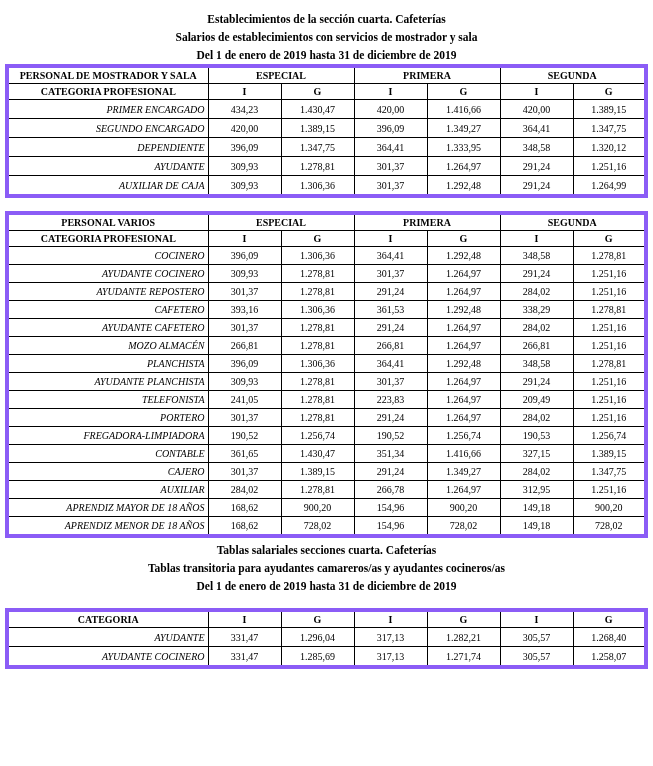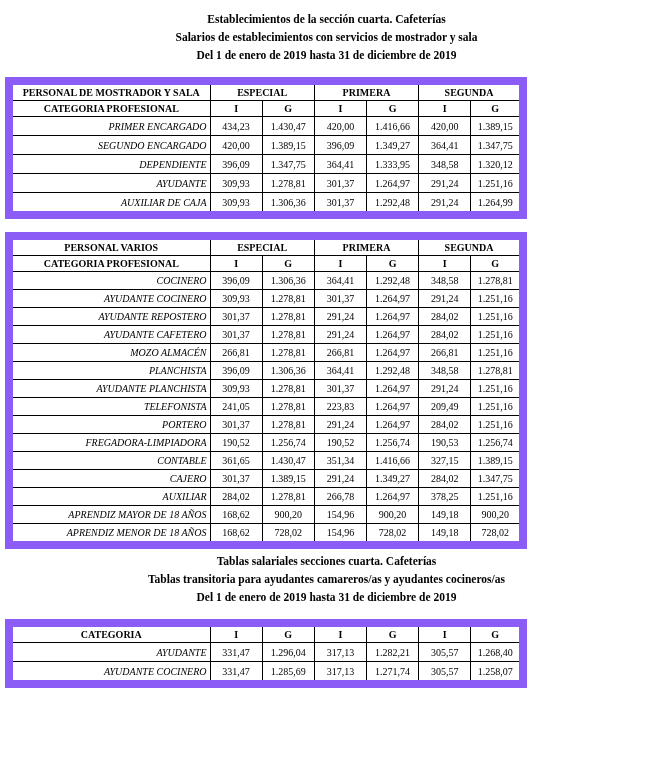--- a/index.html
+++ b/index.html
@@ -4,25 +4,25 @@
 <style>
   html, body { margin: 0; padding: 0; background: #ffffff; }
   body {
     width: 653px; height: 766px;
     font-family: "Liberation Serif", serif;
     color: #000; overflow: hidden;
   }
   .page { padding: 10px 5px 0 5px; box-sizing: border-box; }
   .titles { text-align: center; font-weight: bold; font-size: 11.5px; line-height: 18px; }
   .titles div { white-space: nowrap; }
-  .titles-top { margin-bottom: 13px; }
+  .titles-top { }
   .titles-mid { margin: 3px 0 13px 0; }
   table {
     border-collapse: collapse; table-layout: fixed;
-    width: 522px; border: 8px solid #8b5cf6;
+    width: 643px; border: 4px solid #8b5cf6;
   }
   th, td {
     border: 1px solid #000; font-size: 10px;
     padding: 0 3px; overflow: hidden; white-space: nowrap;
   }
   th { font-weight: bold; text-align: center; height: 15px; }
   td { height: 17px; }
   .t1 td, .t3 td { height: 18px; }
   td.lbl { text-align: right; font-style: italic; }
   td.num { text-align: center; }
@@ -165,20 +165,29 @@
         <tr>
           <td class="lbl">AYUDANTE REPOSTERO</td>
           <td class="num">301,37</td>
           <td class="num">1.278,81</td>
           <td class="num">291,24</td>
           <td class="num">1.264,97</td>
           <td class="num">284,02</td>
           <td class="num">1.251,16</td>
         </tr>
         <tr>
+          <td class="lbl">CAFETERO</td>
+          <td class="num">393,16</td>
+          <td class="num">1.306,36</td>
+          <td class="num">361,53</td>
+          <td class="num">1.292,48</td>
+          <td class="num">338,29</td>
+          <td class="num">1.278,81</td>
+        </tr>
+        <tr>
           <td class="lbl">AYUDANTE CAFETERO</td>
           <td class="num">301,37</td>
           <td class="num">1.278,81</td>
           <td class="num">291,24</td>
           <td class="num">1.264,97</td>
           <td class="num">284,02</td>
           <td class="num">1.251,16</td>
         </tr>
         <tr>
           <td class="lbl">MOZO ALMACÉN</td>
@@ -251,21 +260,21 @@
           <td class="num">1.349,27</td>
           <td class="num">284,02</td>
           <td class="num">1.347,75</td>
         </tr>
         <tr>
           <td class="lbl">AUXILIAR</td>
           <td class="num">284,02</td>
           <td class="num">1.278,81</td>
           <td class="num">266,78</td>
           <td class="num">1.264,97</td>
-          <td class="num">378,25</td>
+          <td class="num">312,95</td>
           <td class="num">1.251,16</td>
         </tr>
         <tr>
           <td class="lbl">APRENDIZ MAYOR DE 18 AÑOS</td>
           <td class="num">168,62</td>
           <td class="num">900,20</td>
           <td class="num">154,96</td>
           <td class="num">900,20</td>
           <td class="num">149,18</td>
           <td class="num">900,20</td>

